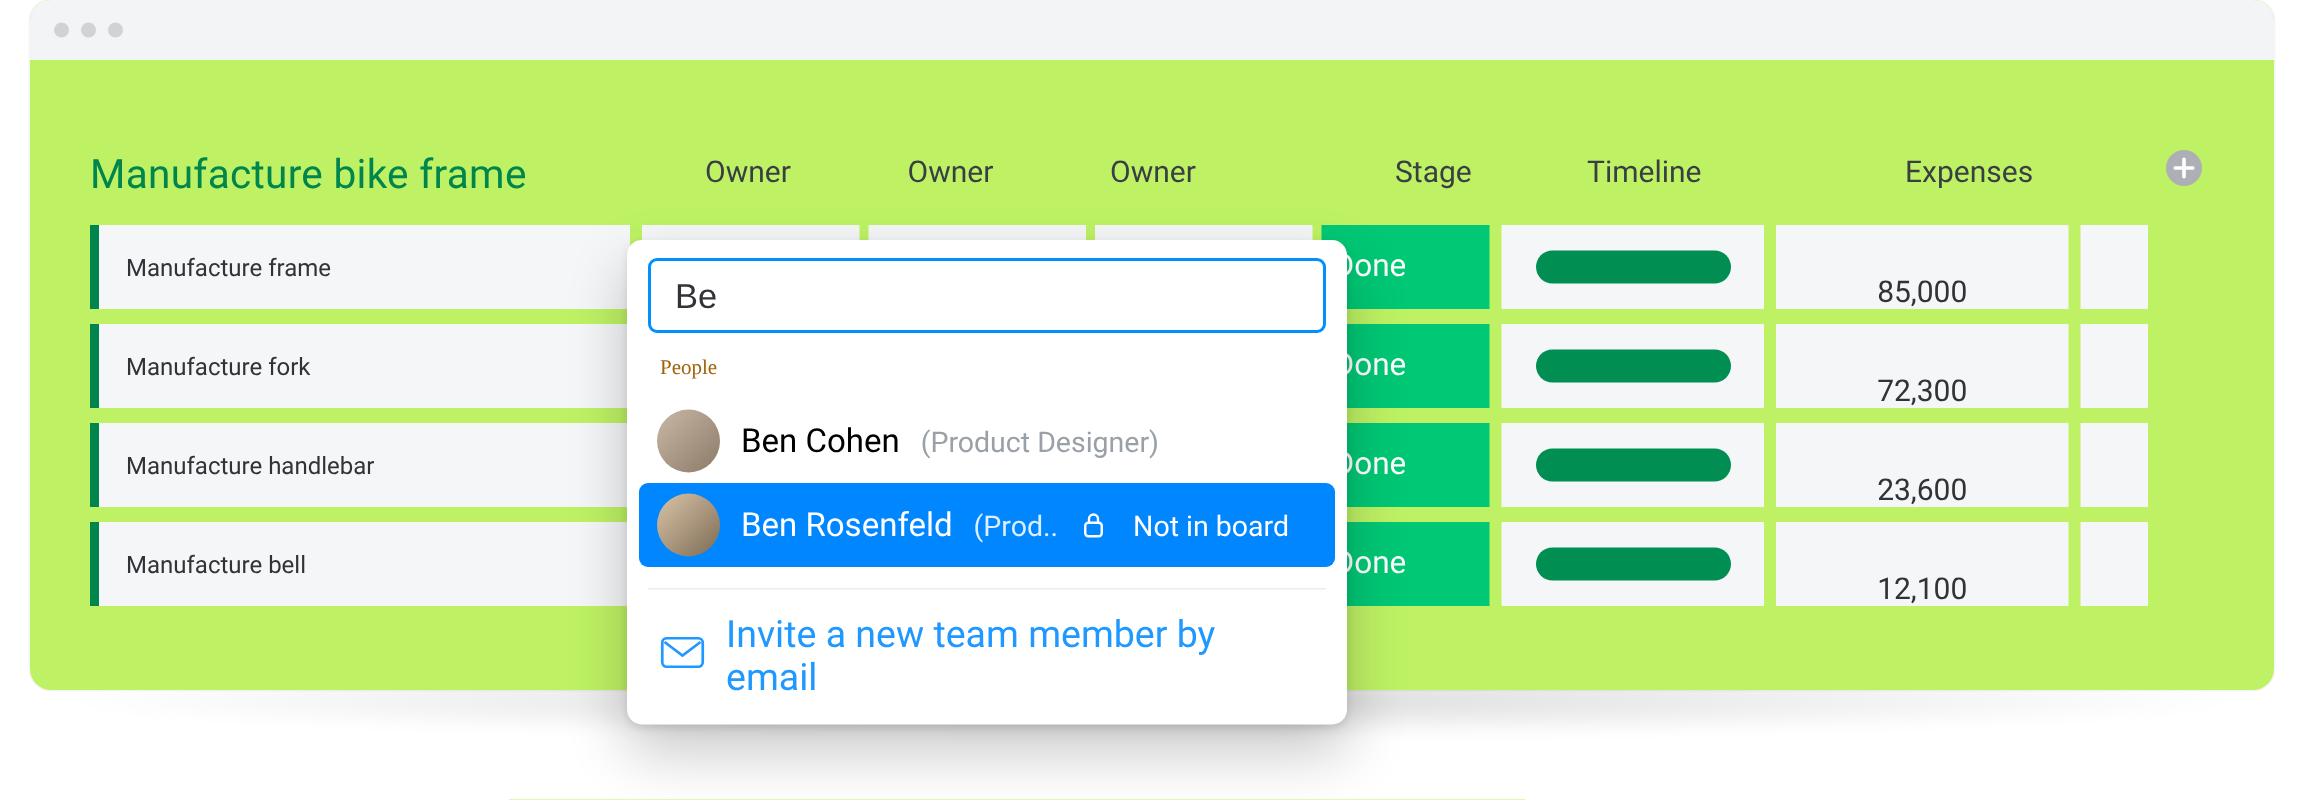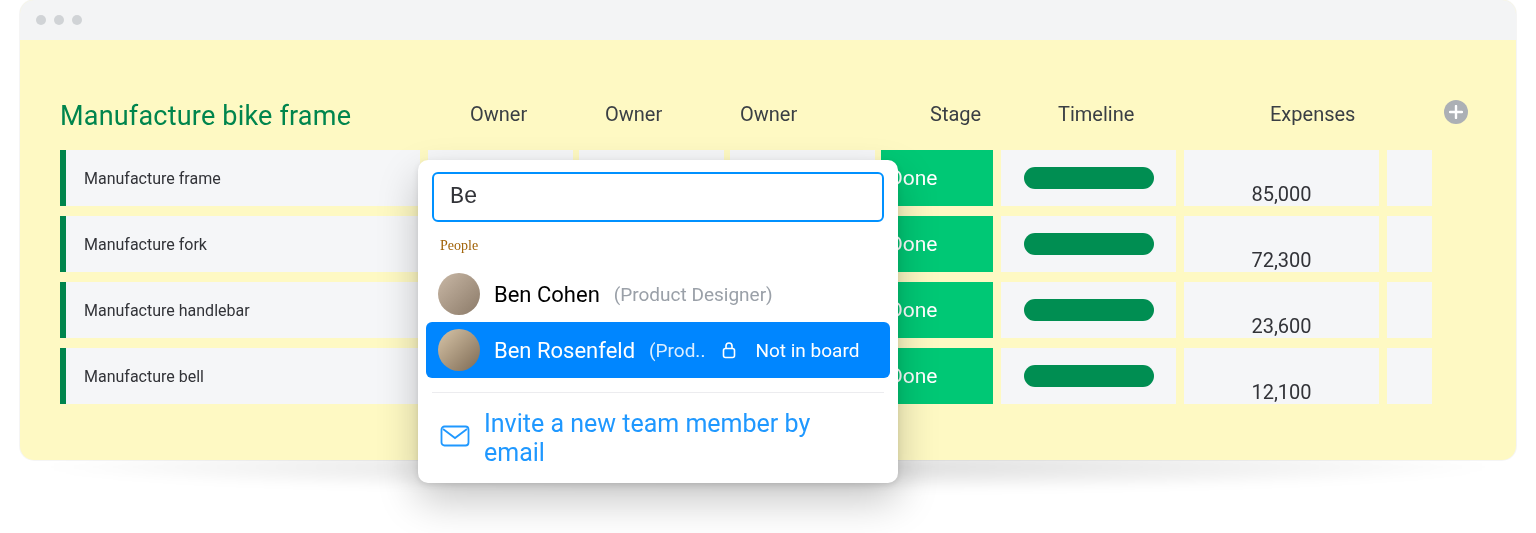--- a/index.html
+++ b/index.html
@@ -2,21 +2,21 @@
 <html><head>
 <meta charset="utf-8">
 <style>
   * { box-sizing: border-box; margin: 0; padding: 0; }
   html, body { width: 1536px; height: 533px; font-family: -apple-system, BlinkMacSystemFont, "Segoe UI", Roboto, Helvetica, Arial, sans-serif; background: transparent; }
   .stage { width: 1536px; height: 533px; position: relative; }
 
   
   .window {
     position: absolute; left: 20px; top: 0; width: 1496px; height: 460px;
-    background: #fef9c3; border-radius: 14px; overflow: visible;
+    background: #bef264; border-radius: 14px; overflow: visible;
     box-shadow: 0 0 0 1px rgba(0,0,0,.04);
   }
   .titlebar {
     height: 40px; background: #f3f4f5; border-top-left-radius: 14px; border-top-right-radius: 14px;
     display: flex; align-items: center; padding-left: 16px; gap: 8px;
   }
   .dot { width: 10px; height: 10px; border-radius: 50%; background: #d0d3d6; }
 
   
   .board { position: absolute; left: 40px; top: 100px; width: 1436px; }
@@ -69,21 +69,21 @@
     position: absolute; left: 418px; top: 160px; width: 480px; background: #fff;
     border-radius: 10px; box-shadow: 0 18px 40px rgba(0,0,0,.22), 0 2px 6px rgba(0,0,0,.10);
     padding: 10px 8px 14px 8px; z-index: 50;
   }
   .search-box {
     margin: 2px 6px 12px 6px; height: 50px; border: 2px solid #0091ff; border-radius: 6px;
     display: flex; align-items: center; padding: 0 16px;
   }
   .search-box input {
     border: none; outline: none; width: 100%; font-size: 23px; color: #323338;
-    font-family: Liberation Mono, monospace; background: transparent;
+    font-family: Liberation Sans, sans-serif; background: transparent;
   }
   .section-label { font-size: 14px; color: #a16207; padding: 4px 14px 12px 14px; font-family: Liberation Serif, serif; }
   .person {
     display: flex; align-items: center; height: 56px; border-radius: 6px; padding: 0 12px;
     font-size: 22px; gap: 14px; cursor: pointer;
   }
   .person .avatar {
     width: 42px; height: 42px; border-radius: 50%; background: linear-gradient(135deg,#c9b8a6,#8b7a68);
     flex: 0 0 42px;
   }

